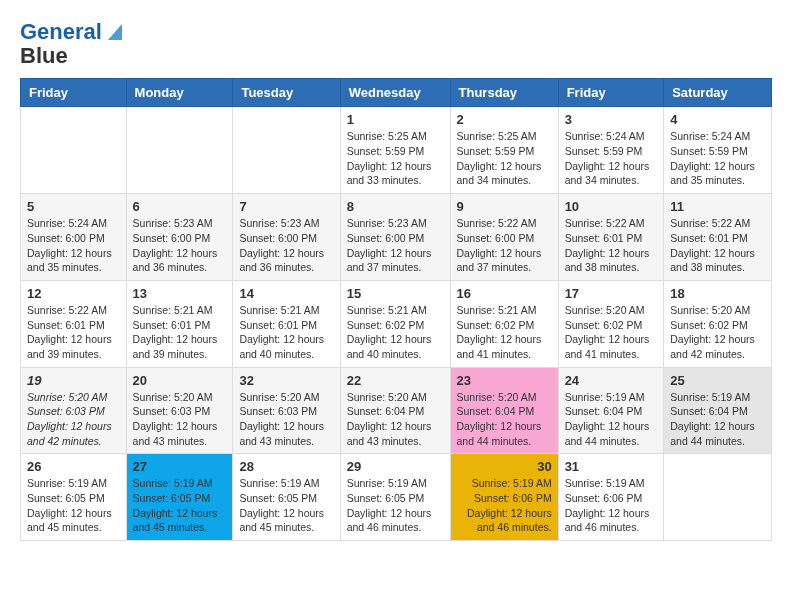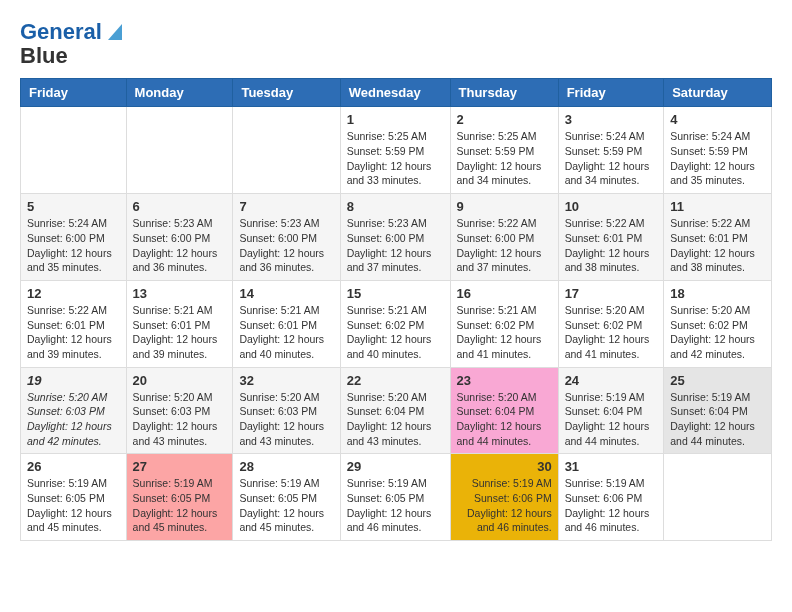--- a/index.html
+++ b/index.html
@@ -229,21 +229,21 @@
         <td style="background: #e5e5e5;">
           <span class="day-num">25</span>
           <div class="day-info">Sunrise: 5:19 AM<br>Sunset: 6:04 PM<br>Daylight: 12 hours and 44 minutes.</div>
         </td>
       </tr>
       <tr>
         <td style="background: rgb(255, 255, 255); padding-left: 6px;">
           <span class="day-num">26</span>
           <div class="day-info">Sunrise: 5:19 AM<br>Sunset: 6:05 PM<br>Daylight: 12 hours and 45 minutes.</div>
         </td>
-        <td style="background: #fca5a5;">
+        <td style="background: #0ea5e9;">
           <span class="day-num">27</span>
           <div class="day-info">Sunrise: 5:19 AM<br>Sunset: 6:05 PM<br>Daylight: 12 hours and 45 minutes.</div>
         </td>
         <td style="background: rgb(255, 255, 255);">
           <span class="day-num">28</span>
           <div class="day-info">Sunrise: 5:19 AM<br>Sunset: 6:05 PM<br>Daylight: 12 hours and 45 minutes.</div>
         </td>
         <td style="background: rgb(255, 255, 255);">
           <span class="day-num">29</span>
           <div class="day-info">Sunrise: 5:19 AM<br>Sunset: 6:05 PM<br>Daylight: 12 hours and 46 minutes.</div>

